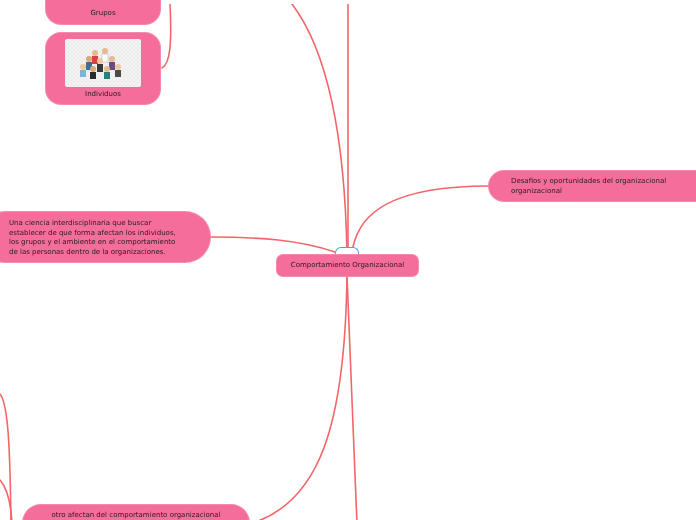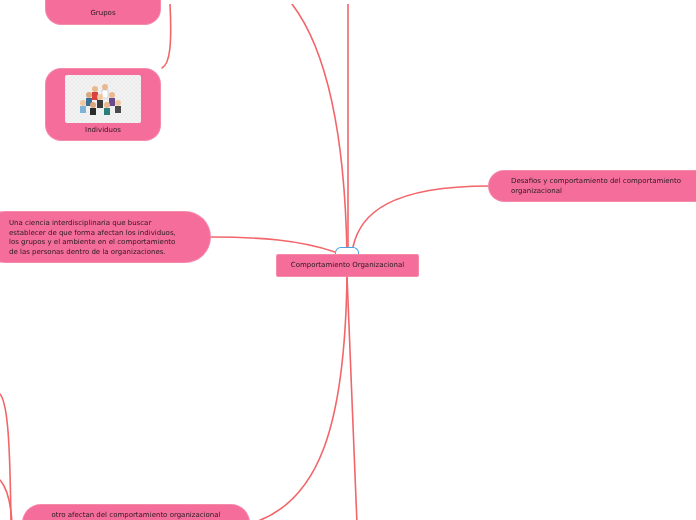--- a/index.html
+++ b/index.html
@@ -10,21 +10,21 @@
     }
     .canvas { position: absolute; left: 0; top: 4px; width: 696px; height: 520px; }
     svg.links { position: absolute; left: 0; top: 0; width: 696px; height: 520px; }
     .node {
       position: absolute; background: #f46d9b; color: #2b1a22;
       box-sizing: border-box; font-size: 7px; line-height: 9.6px;
       box-shadow: 0 0 0 1px #f58aa9;
     }
     .node-central {
       left: 277px; top: 251px; width: 141px; height: 21px;
-      border-radius: 1px; text-align: center; line-height: 21px; font-size: 7px;
+      border-radius: 6px; text-align: center; line-height: 21px; font-size: 7px;
     }
     .collapse-tab {
       position: absolute; left: 335px; top: 243px; width: 24px; height: 10px;
       border: 1px solid #4aa3df; border-bottom: none; border-radius: 6px 6px 0 0;
       background: #ffffff; box-sizing: border-box;
     }
     .node-definition {
       left: -20px; top: 208px; width: 230px; height: 50px;
       border-radius: 25px; padding: 7px 28px 0 29px;
     }
@@ -34,21 +34,21 @@
     }
     .node-other {
       left: 23px; top: 501px; width: 226px; height: 40px;
       border-radius: 18px; padding: 6px 10px 0 10px; text-align: center;
     }
     .img-node {
       position: absolute; width: 114px; border-radius: 15px;
       text-align: center; font-size: 7px;
     }
     .node-grupos { left: 46px; top: -30px; height: 50px; }
-    .node-individuos { left: 46px; top: 29px; height: 71px; margin-top: 36px; }
+    .node-individuos { left: 46px; top: 29px; height: 71px; }
     .img-label { position: absolute; left: 0; width: 100%; text-align: center; }
     .thumb {
       position: absolute; left: 19px; top: 6px; width: 76px; height: 48px;
       background: #f3f3f3; border-radius: 2px;
       background-image: linear-gradient(45deg, #ececec 25%, transparent 25%, transparent 75%, #ececec 75%),
                         linear-gradient(45deg, #ececec 25%, transparent 25%, transparent 75%, #ececec 75%);
       background-size: 4px 4px; background-position: 0 0, 2px 2px;
     }
   </style>
 </head>
@@ -109,21 +109,21 @@
       </svg>
     </div>
     <span class="img-label" style="top:57px;">Individuos</span>
   </div>
 
   <div class="node node-definition">
     <span>Una ciencia interdisciplinaria que buscar establecer de que forma afectan los individuos, los grupos y el ambiente en el comportamiento de las personas dentro de la organizaciones.</span>
   </div>
 
   <div class="node node-challenges">
-    <span>Desafios y comportamiento del comportamiento organizacional</span>
+    <span>Desafios y oportunidades del organizacional organizacional</span>
   </div>
 
   <div class="collapse-tab"></div>
 
   <div class="node node-central">
     <span>Comportamiento Organizacional</span>
   </div>
 
   <div class="node node-other">
     <span>otro afectan del comportamiento organizacional</span>

